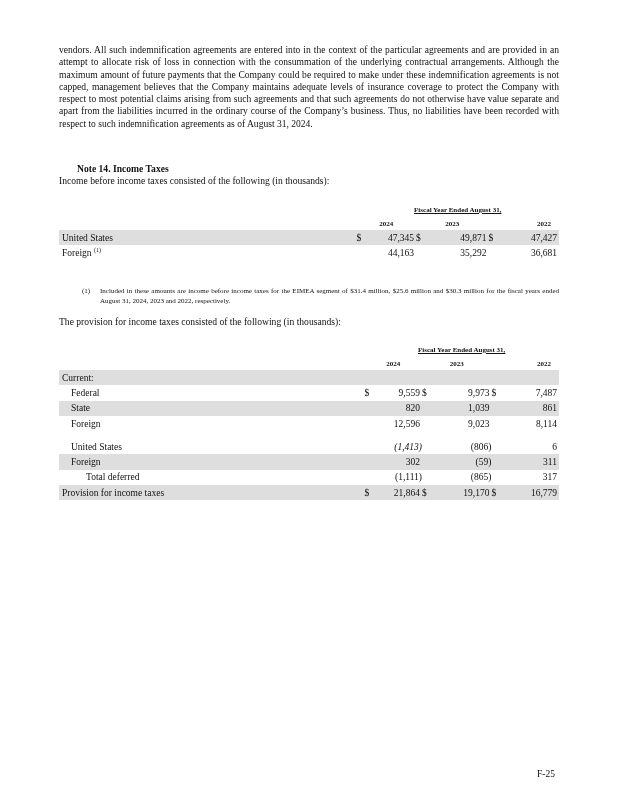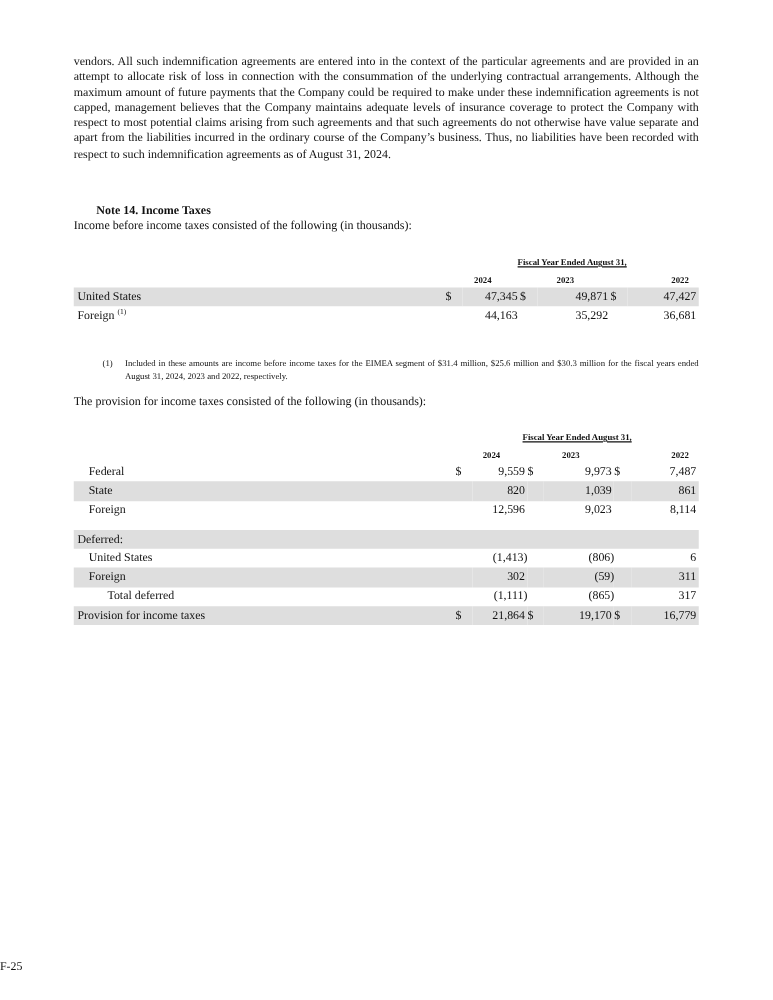--- a/index.html
+++ b/index.html
@@ -39,21 +39,21 @@
   sup { font-size: 6px; vertical-align: 4px; }
   .footnote {
     position: absolute; left: 90px; top: 286px; width: 469px;
     font-size: 7px; line-height: 10px;
   }
   .fn-mark { position: absolute; left: -8px; top: 0; }
   .fn-text { position: absolute; left: 10px; top: 0; width: 459px; text-align: justify; }
   .spacer td { height: 8px !important; background: transparent !important; }
   .page-num {
     position: absolute; top: 769px; left: 0; width: 555px;
-    text-align: left; font-size: 9.5px;
+    text-align: right; font-size: 9.5px;
   }
 </style>
 </head>
 <body>
 
 <div class="para">vendors. All such indemnification agreements are entered into in the context of the particular agreements and are provided in an attempt to allocate risk of loss in connection with the consummation of the underlying contractual arrangements. Although the maximum amount of future payments that the Company could be required to make under these indemnification agreements is not capped, management believes that the Company maintains adequate levels of insurance coverage to protect the Company with respect to most potential claims arising from such agreements and that such agreements do not otherwise have value separate and apart from the liabilities incurred in the ordinary course of the Company’s business. Thus, no liabilities have been recorded with respect to such indemnification agreements as of August 31, 2024.</div>
 
 <div class="note-title">Note 14.  Income Taxes</div>
 
 <div class="intro" style="top:175px;">Income before income taxes consisted of the following (in thousands):</div>
@@ -103,20 +103,24 @@
       <tr class="hdr1">
     <td class="c-label"></td>
     <td colspan="6" class="center">Fiscal Year Ended August 31,</td>
   </tr>
   <tr class="hdr2">
     <td class="c-label"></td>
     <td colspan="2" class="center">2024</td>
     <td colspan="2" class="center">2023</td>
     <td colspan="2" style="text-align:right;padding-right:8px;">2022</td>
   </tr>
+  <tr class="shade">
+    <td class="c-label">Current:</td>
+    <td colspan="6"></td>
+  </tr>
   <tr>
     <td class="c-label ind1">Federal</td>
     <td class="c-cur">$</td>
     <td class="c-num">9,559</td>
     <td class="c-gap">$</td>
     <td class="c-num2">9,973</td>
     <td class="c-gap">$</td>
     <td class="c-num3">7,487</td>
   </tr>
   <tr class="shade">
@@ -133,28 +137,24 @@
     <td class="c-cur"></td>
     <td class="c-num">12,596</td>
     <td class="c-gap"></td>
     <td class="c-num2">9,023</td>
     <td class="c-gap"></td>
     <td class="c-num3">8,114</td>
   </tr>
   <tr class="spacer">
         <td colspan="7"></td>
       </tr>
-  <tr class="shade">
-    <td class="c-label">Deferred:</td>
-    <td colspan="6"></td>
-  </tr>
   <tr>
     <td class="c-label ind1">United States</td>
     <td class="c-cur"></td>
-    <td class="c-num" style="padding-right:0 !important;">(1,413)</td>
+    <td class="c-num" style="padding-right:0 !important;font-style:italic;">(1,413)</td>
     <td class="c-gap"></td>
     <td class="c-num2" style="padding-right:0 !important;">(806)</td>
     <td class="c-gap"></td>
     <td class="c-num3">6</td>
   </tr>
   <tr class="shade">
     <td class="c-label ind1">Foreign</td>
     <td class="c-cur"></td>
     <td class="c-num">302</td>
     <td class="c-gap"></td>

